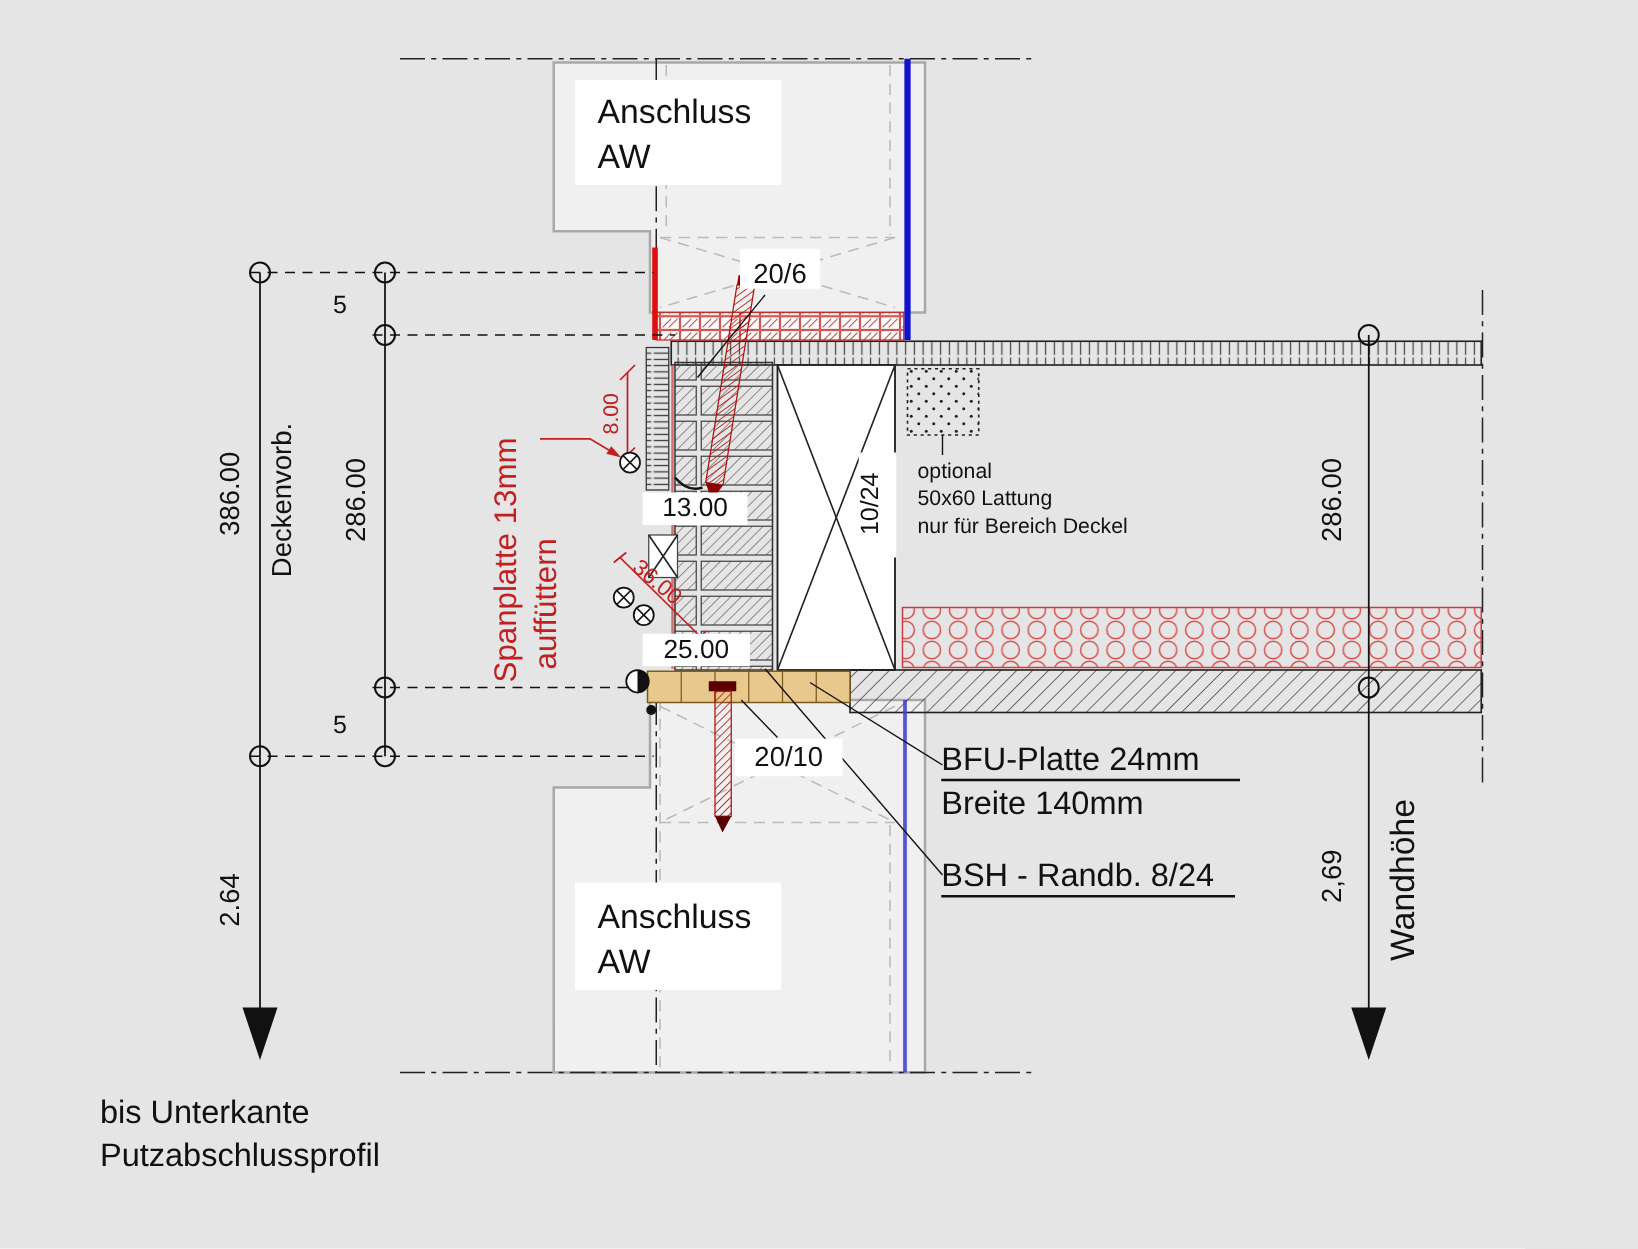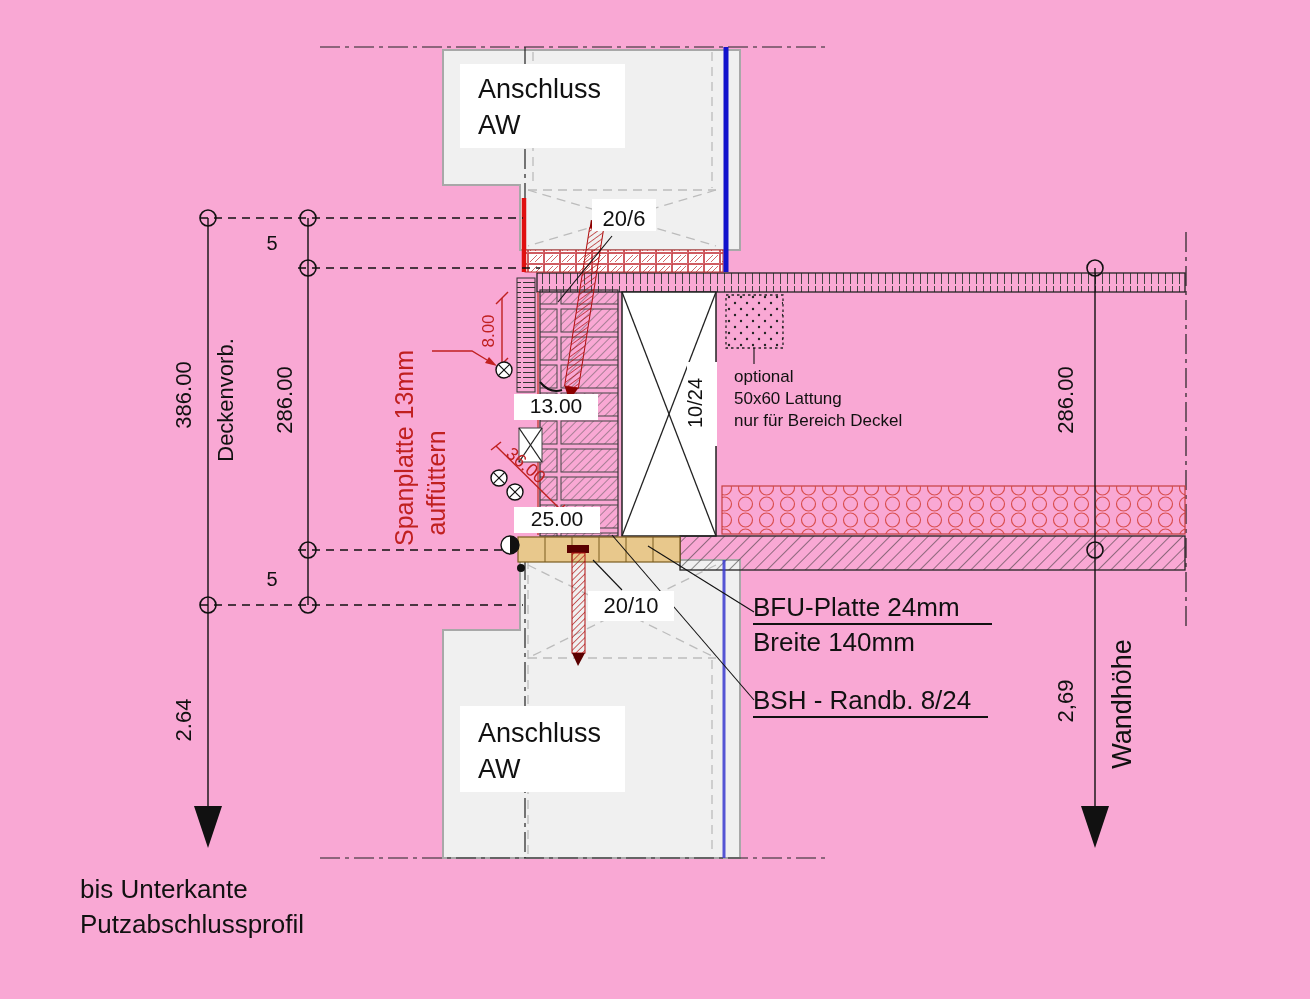--- a/index.html
+++ b/index.html
@@ -1,16 +1,16 @@
 <!DOCTYPE html>
 <html><head>
 <meta charset="utf-8">
 <style>
   html,body{margin:0;padding:0;background:#fff;}
-  .canvas{position:relative;width:1310px;height:999px;background:#f9a8d4;overflow:hidden;}
+  .canvas{position:relative;width:1310px;height:999px;background:#e5e5e5;overflow:hidden;}
   svg{position:absolute;left:0;top:0;}
   text{font-family:"Liberation Sans",sans-serif;fill:#111;}
   .s17{font-size:17px}.s18{font-size:18px}.s20{font-size:20px}.s21{font-size:21px}
   .s22{font-size:22px}.s25{font-size:25px}.s26{font-size:26px}.s27{font-size:27px}
   .mid{text-anchor:middle}
   .rt{fill:#c02020}
   .wall{fill:#f0f0f0;stroke:#a8a8a8;stroke-width:2}
   .gdash{stroke:#bcbcbc;stroke-width:1.3;fill:none;stroke-dasharray:9 6}
   .cl{stroke:#222;stroke-width:1.2;fill:none;stroke-dasharray:20 5 4 5}
   .blk{stroke:#222;stroke-width:1.3;fill:none}

